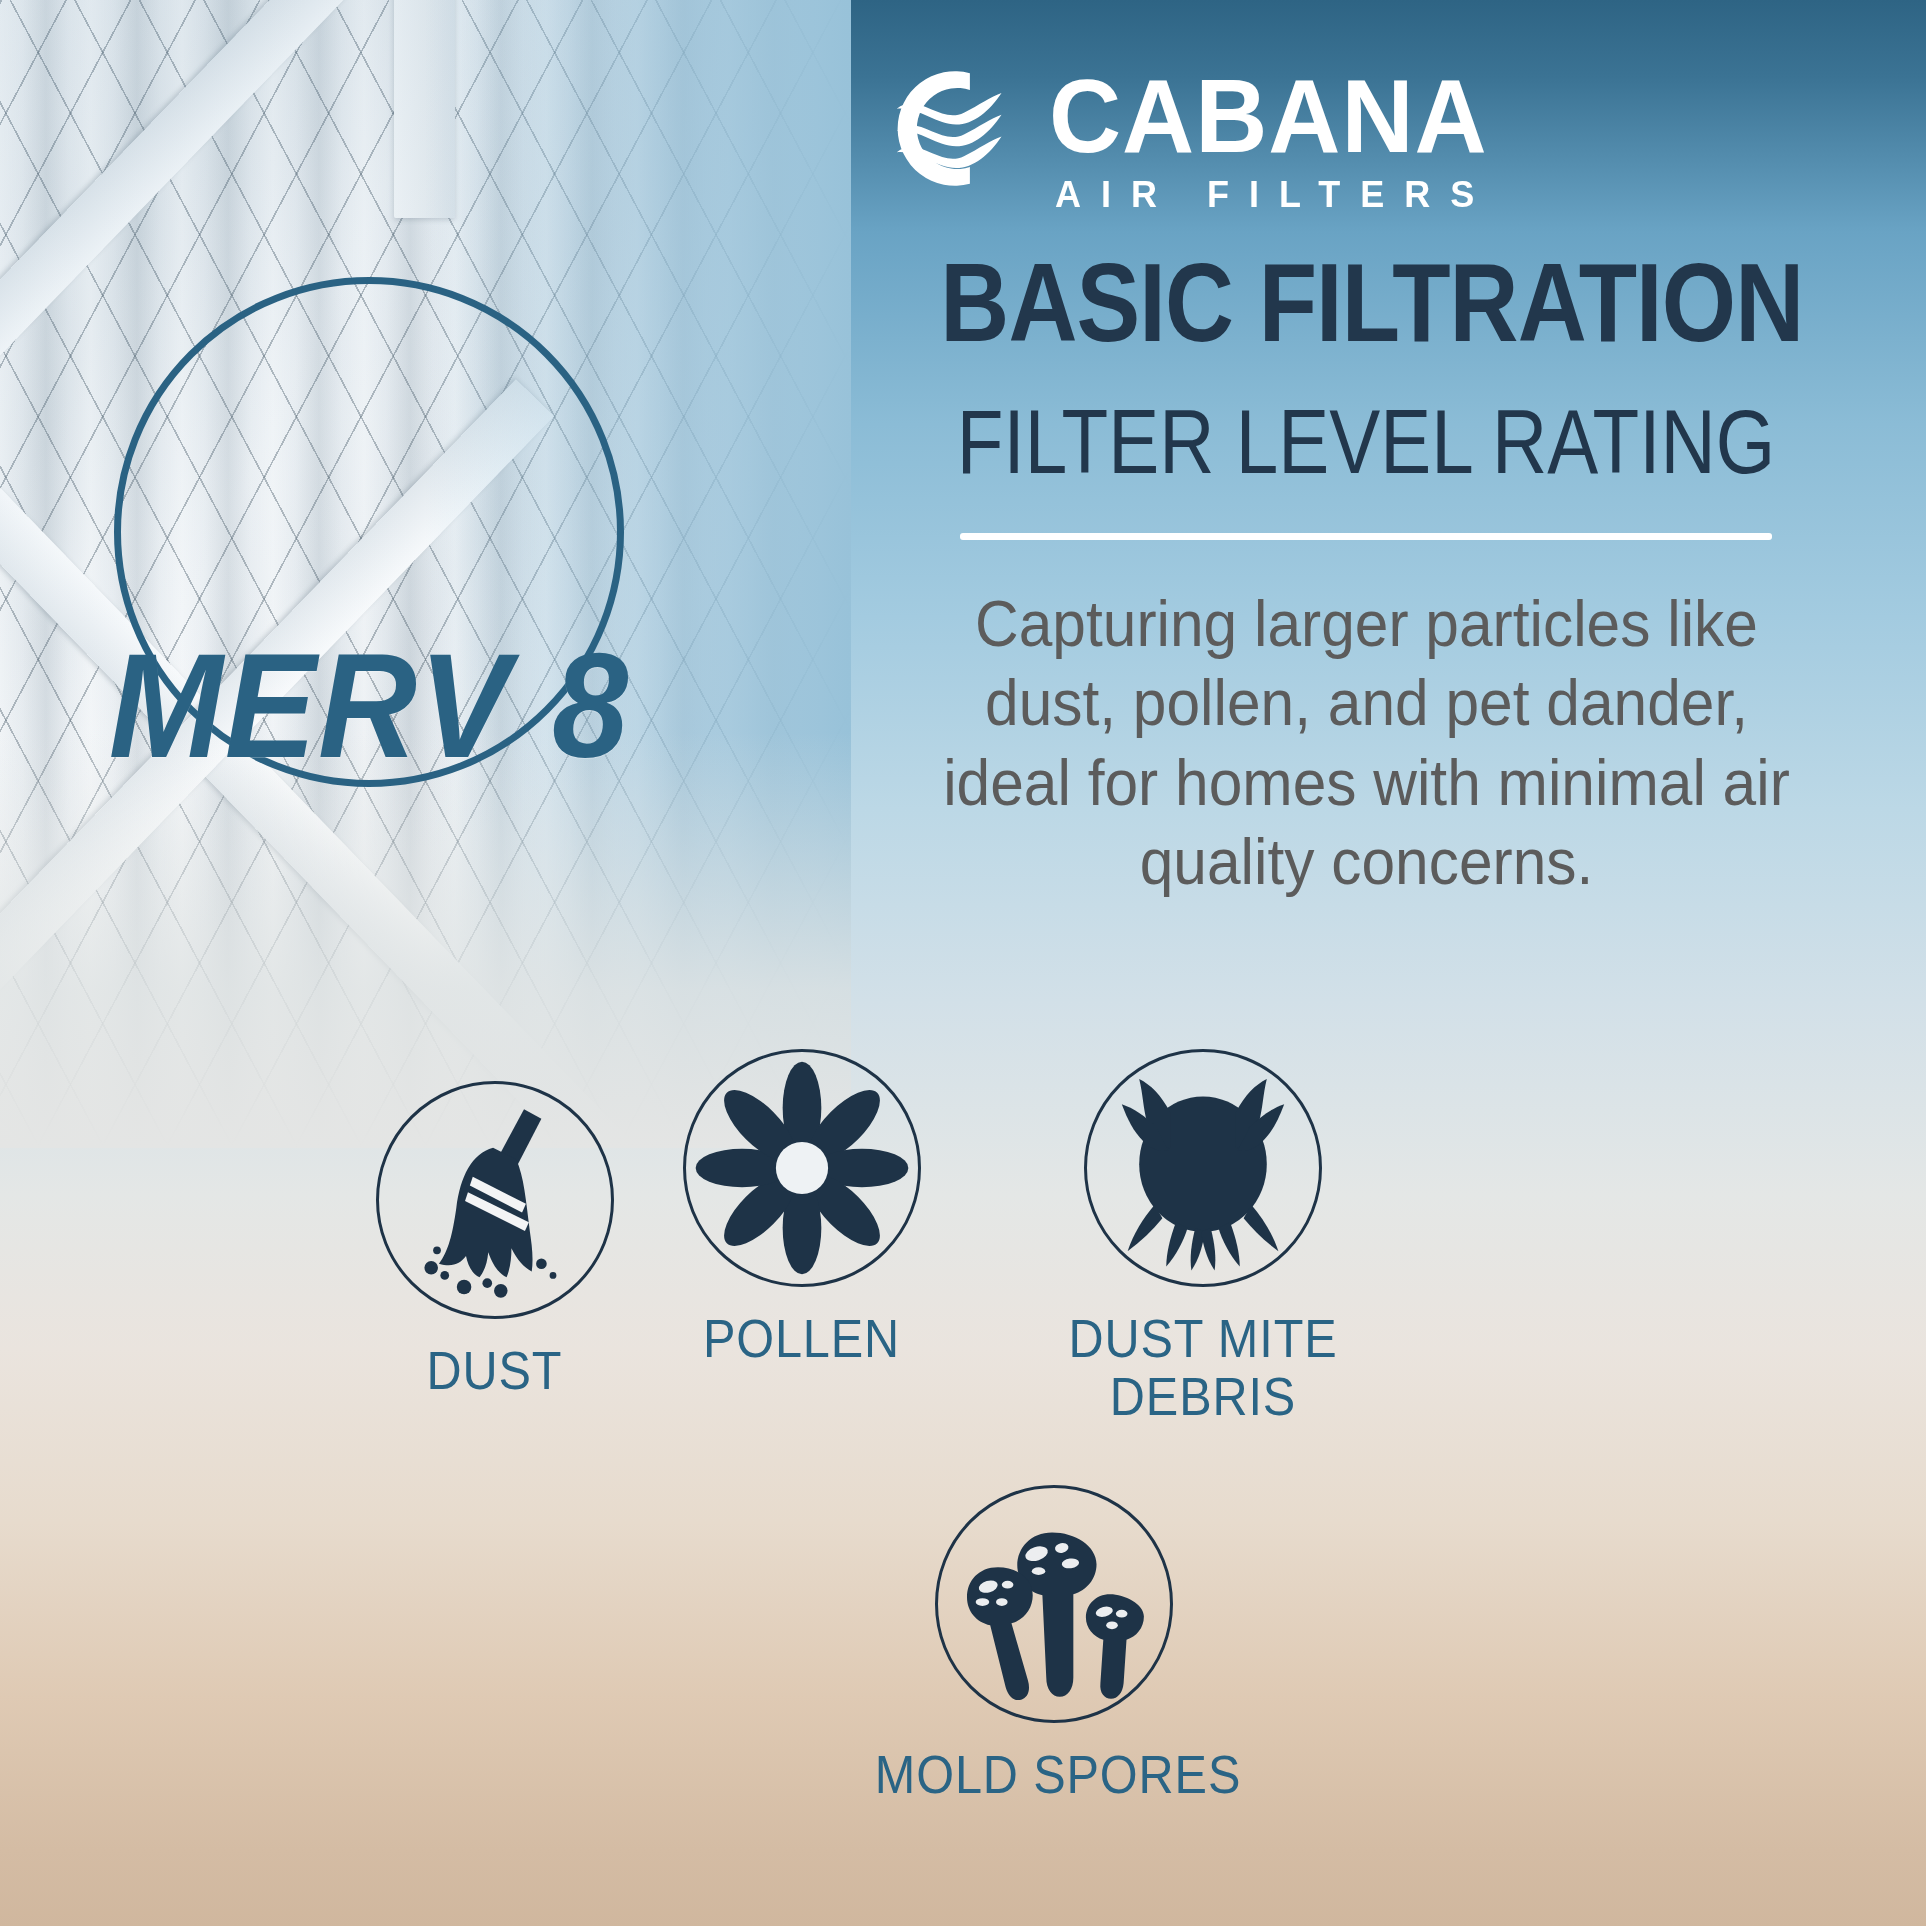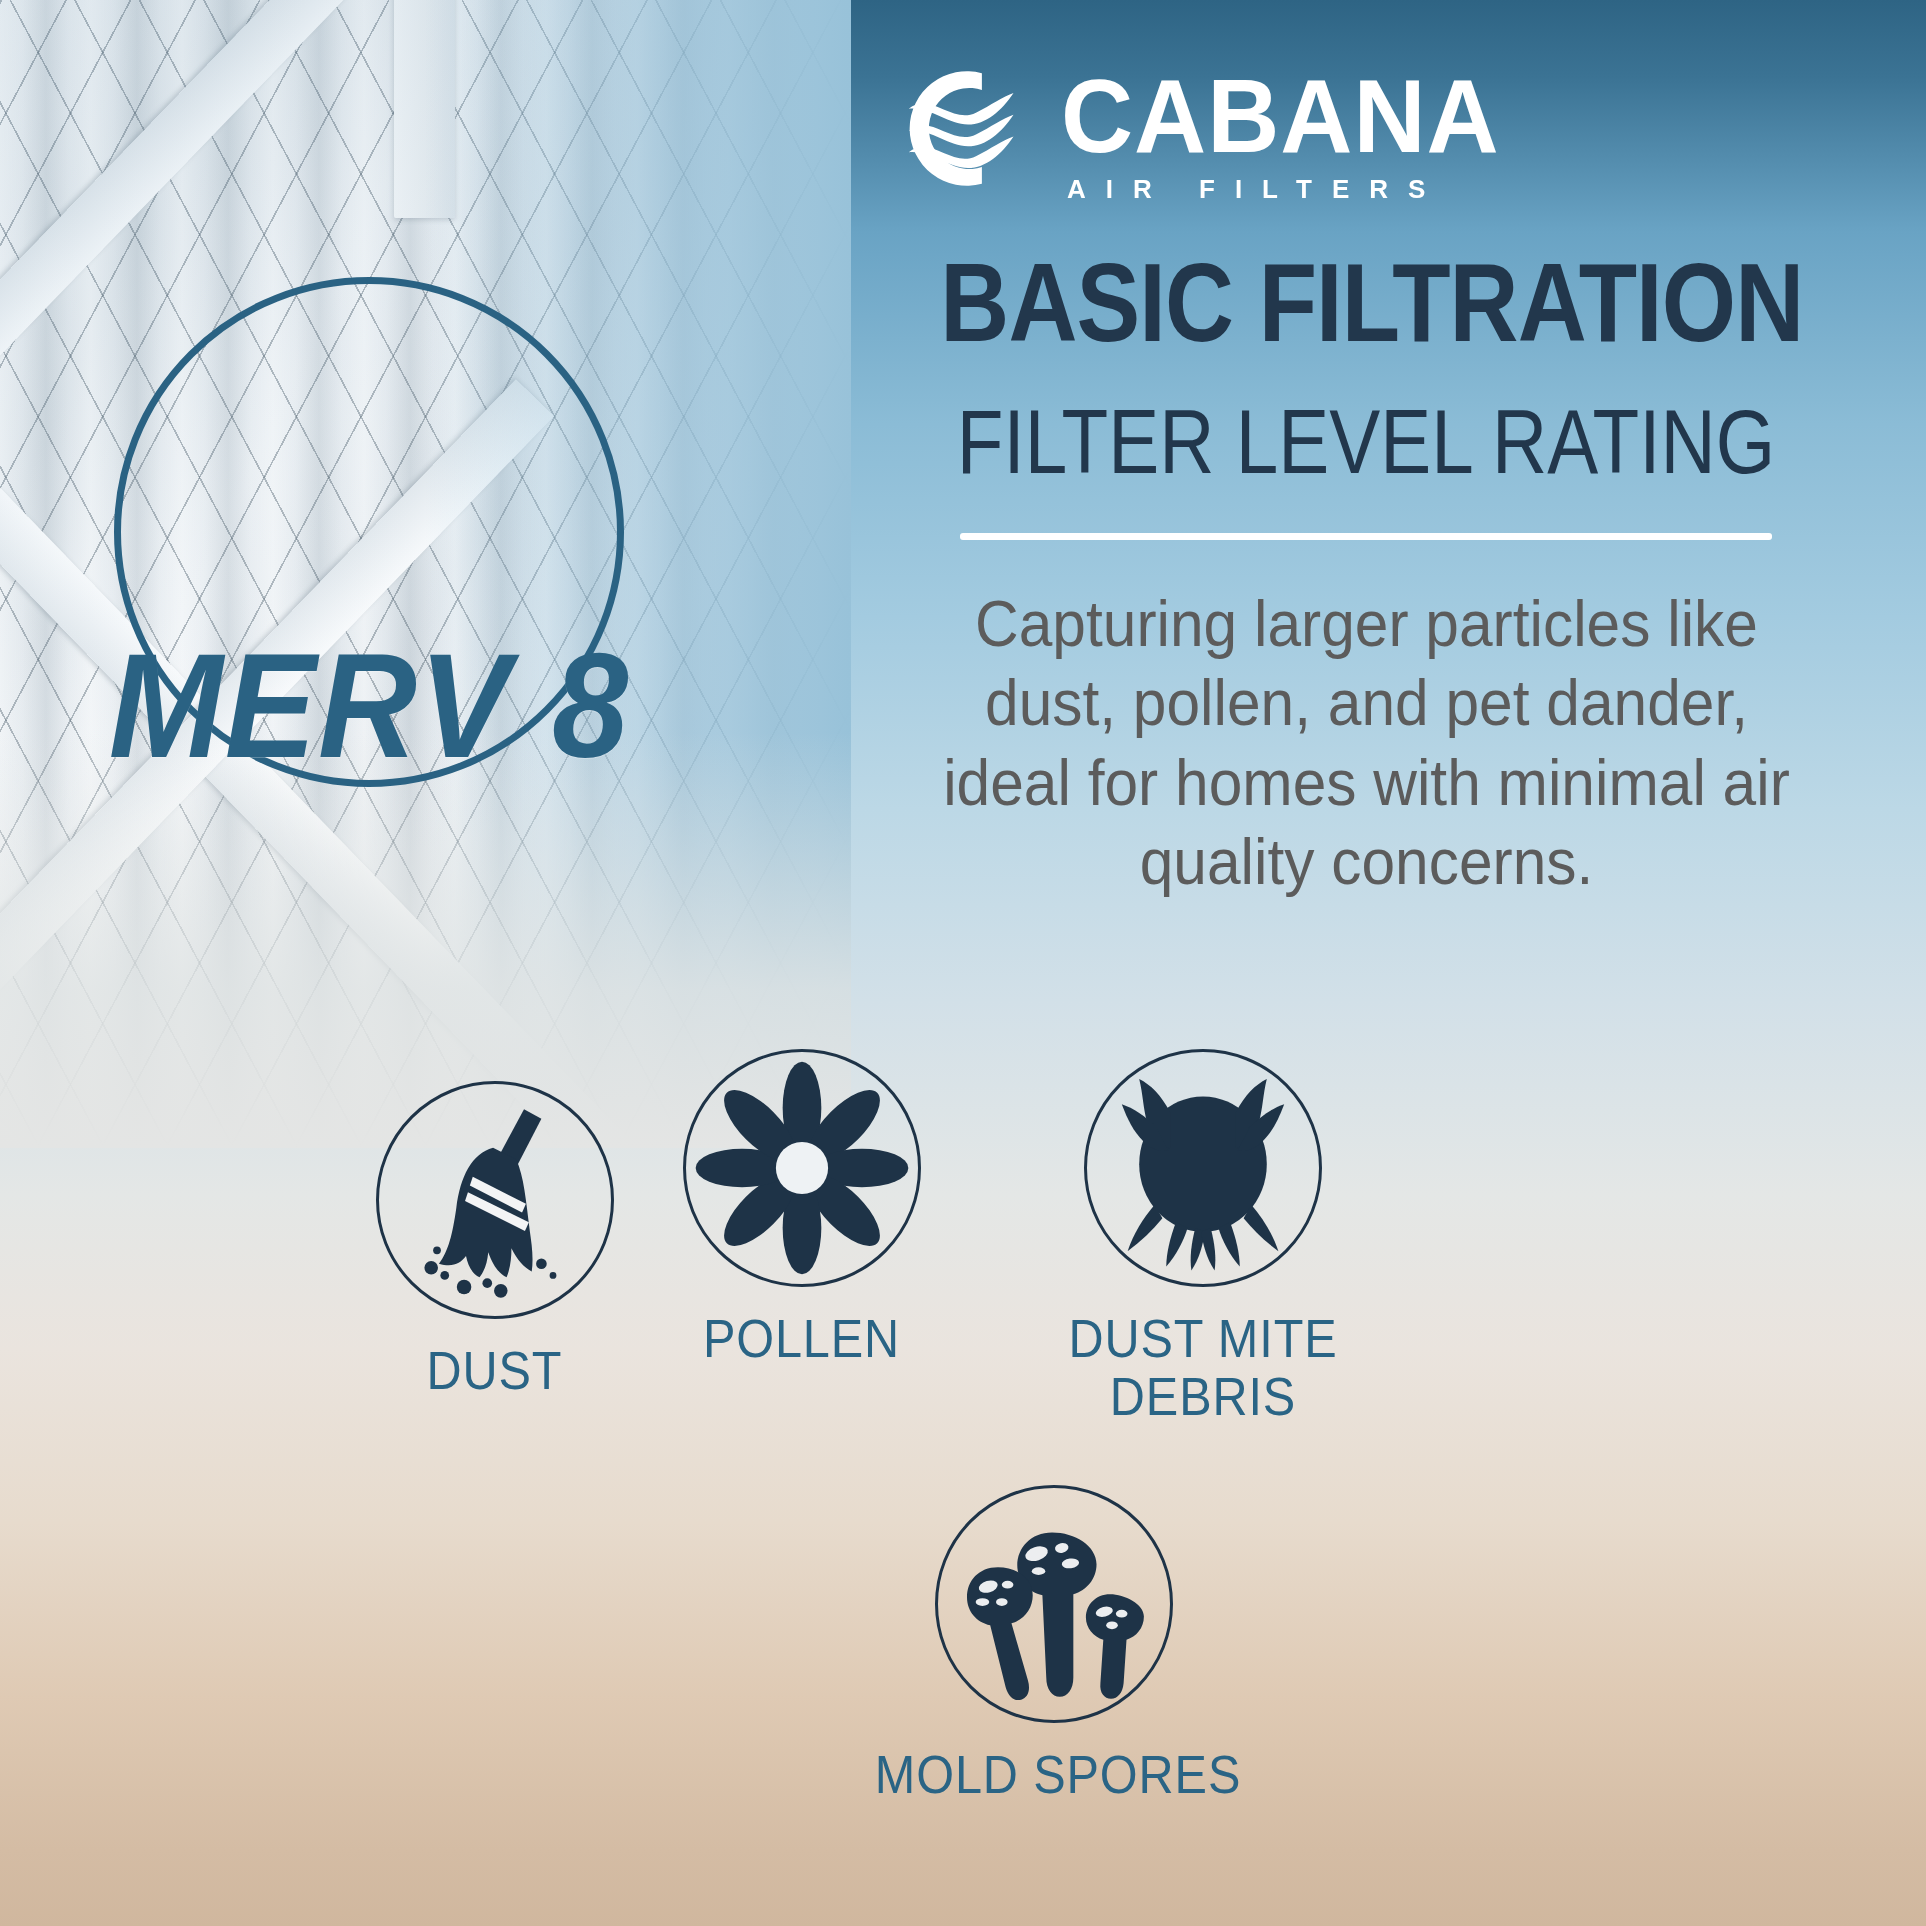--- a/index.html
+++ b/index.html
@@ -105,33 +105,33 @@
     text-shadow:0 1px 0 rgba(255,255,255,0.25);
   }
 
   
   #right-col{
     position:absolute;left:871px;top:0;width:1055px;height:941px;
   }
 
   
   #logo{
-    position:absolute;left:16px;top:61px;width:990px;height:139px;
+    position:absolute;left:4px;top:61px;width:990px;height:139px;
     display:flex;align-items:flex-start;
   }
   #logo .logo-mark{width:170px;height:135px;flex:0 0 auto;margin-right:4px;}
   #logo .logo-words{display:flex;flex-direction:column;align-items:flex-start;padding-top:6px;}
   #logo .brand{
     font-family:"Liberation Sans", sans-serif;
     font-weight:700;font-size:103px;line-height:0.98;
     color:#ffffff;letter-spacing:1px;transform:scaleX(0.97);transform-origin:left center;
   }
   #logo .tagline{
     font-family:"Liberation Sans", sans-serif;
-    font-weight:700;font-size:26px;color:#ffffff;
+    font-weight:700;font-size:36px;color:#ffffff;
     letter-spacing:20px;margin-top:6px;padding-left:6px;text-align:center;
   }
 
   
   #title-main{
     position:absolute;left:0;top:248px;width:990px;text-align:center;
     font-family:"Liberation Sans", sans-serif;
     font-weight:700;font-size:111px;line-height:1;
     color:#22374c;letter-spacing:-1px;transform:scaleX(0.86);
     white-space:nowrap;

